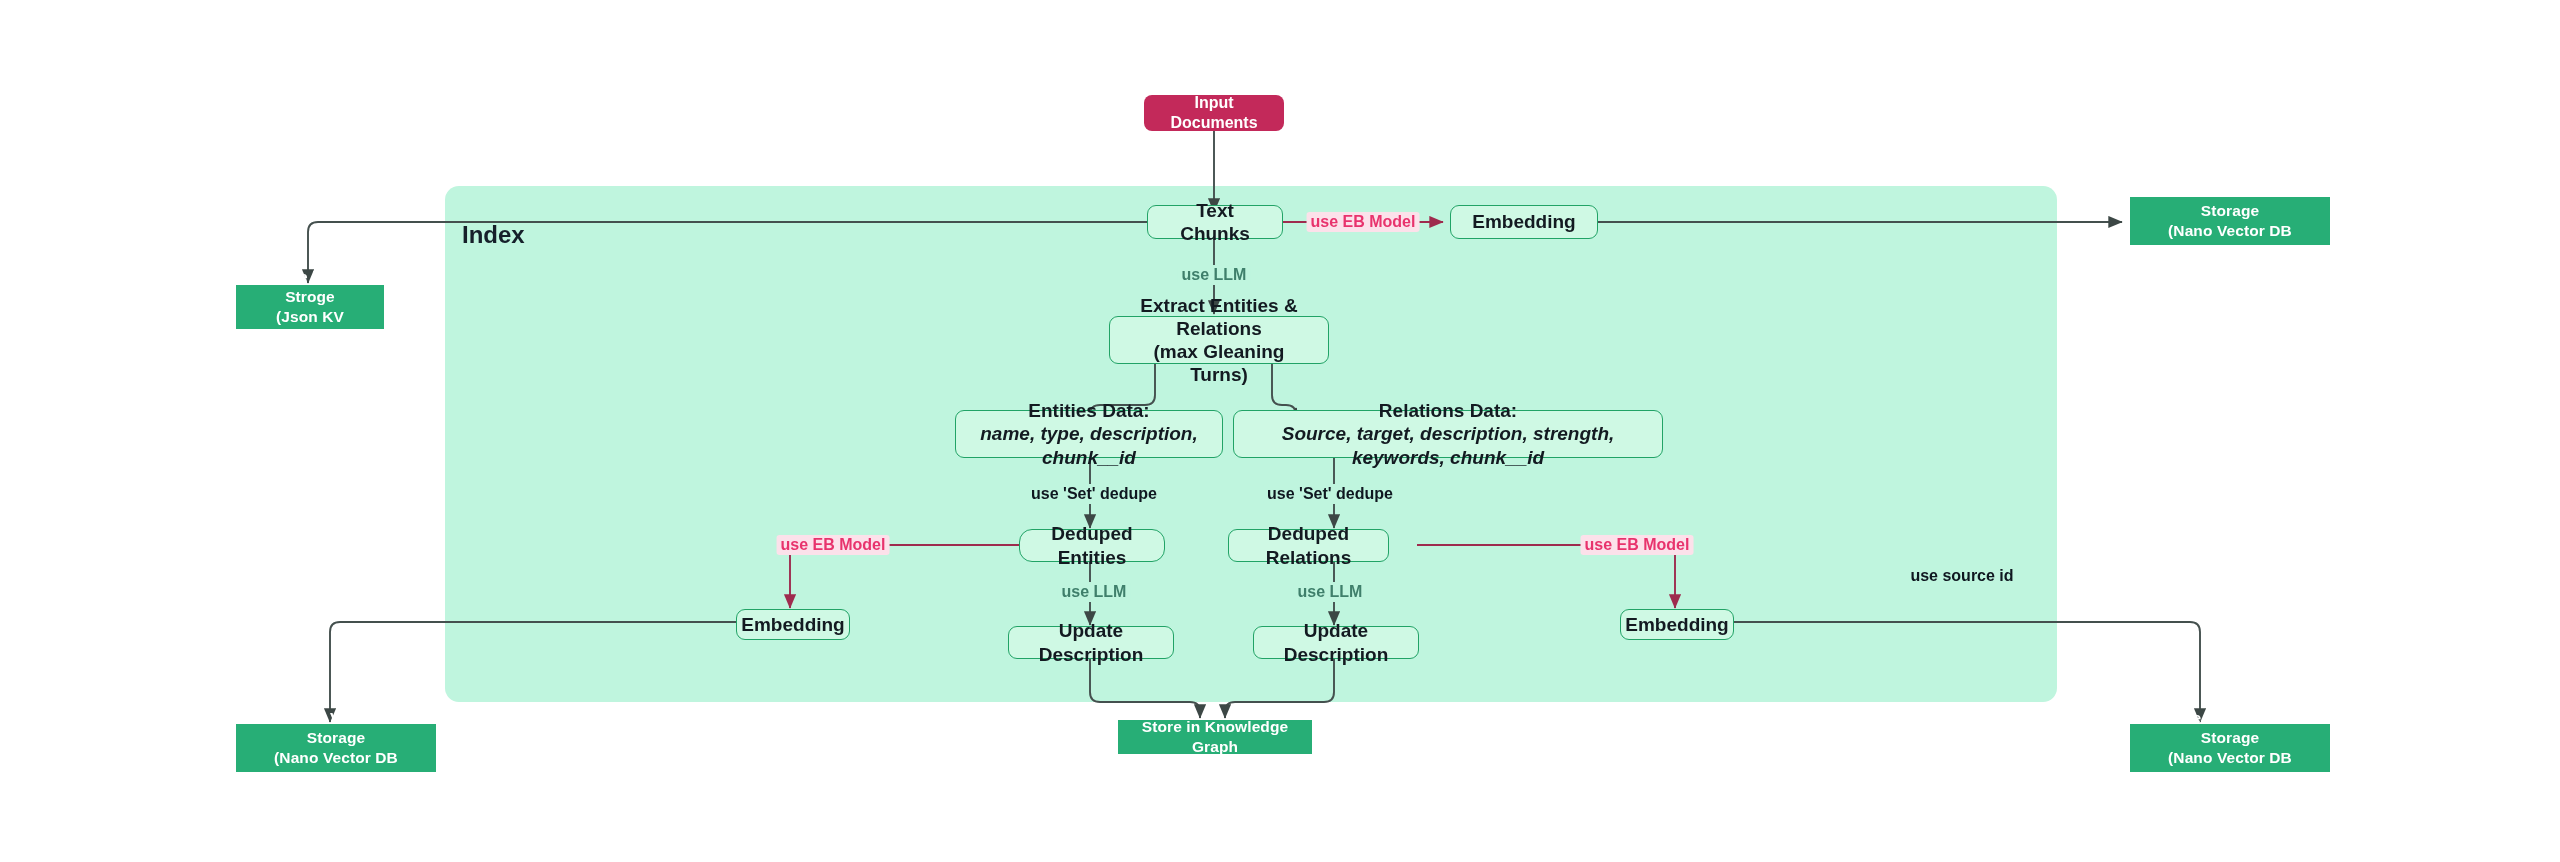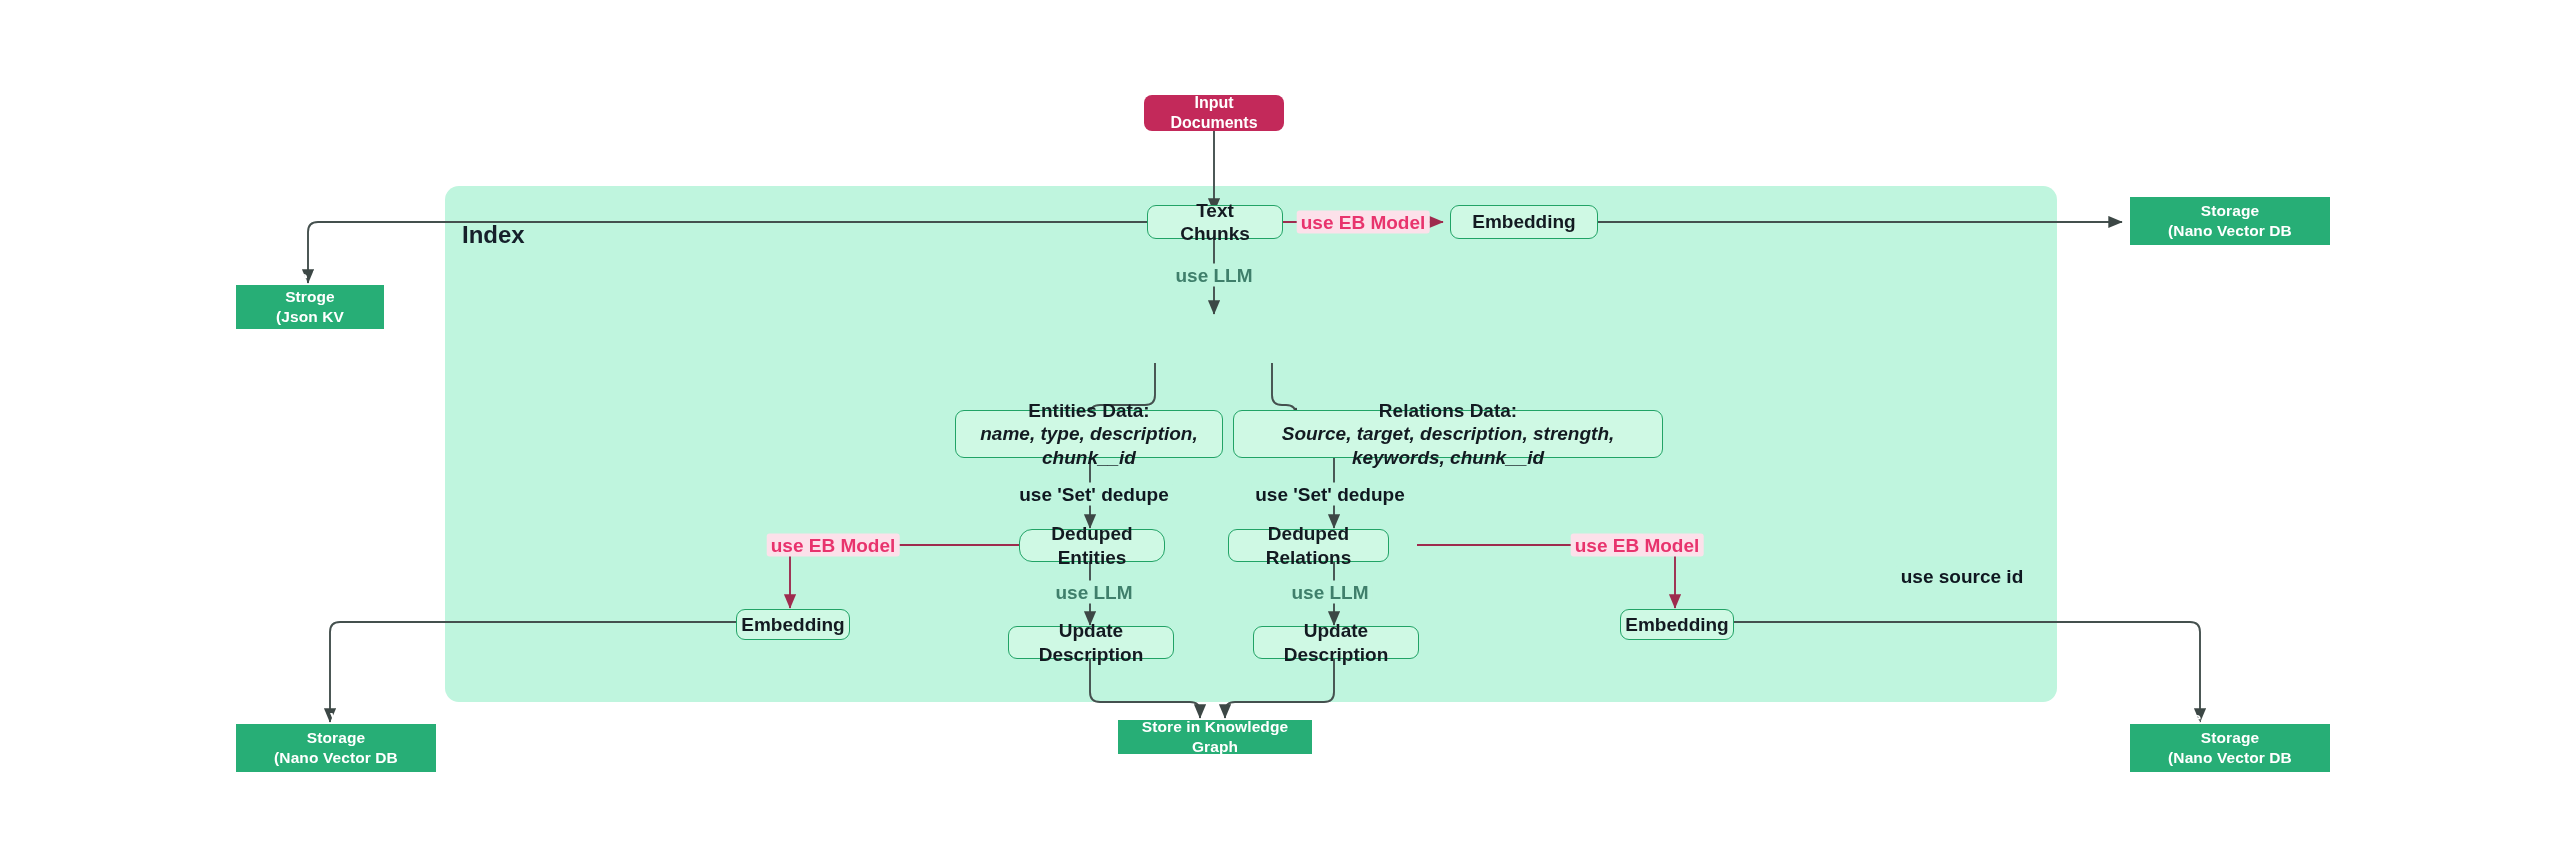--- a/index.html
+++ b/index.html
@@ -24,21 +24,21 @@
   
   .start{background:#C3295A;border:none;border-radius:8px;color:#ffffff;
          font-weight:700;font-size:16px;line-height:1.25;padding:18px 16px;}
 
   
   #subgraph{position:absolute;background:#BFF5DE;border-radius:14px;}
   #subgraph-title{position:absolute;font-size:24px;font-weight:700;color:#16202A;}
 
   
   .elabel{position:absolute;transform:translate(-50%,-50%);white-space:nowrap;
-          font-size:19px;font-weight:700;line-height:1;padding:2px 4px;border-radius:3px;}
+          font-size:16px;font-weight:700;line-height:1;padding:2px 4px;border-radius:3px;}
   .lab-llm{color:#3F7F6B;background:#BFF5DE;}
   .lab-eb{color:#E8336D;background:#FCE1EA;}
   .lab-dark{color:#0F1720;background:#BFF5DE;}
 </style>
 </head>
 <body>
 
 <div id="stage">
 
   <div id="subgraph" style="left:445px;top:186px;width:1612px;height:516px;"></div>
@@ -108,20 +108,24 @@
   <div class="node store" style="left:236px;top:285px;width:148px;height:44px;">
     <span>Store in KV Stroge</span>
     <span>(Json KV Stotage</span>
   </div>
 
   <div class="node store" style="left:2130px;top:197px;width:200px;height:48px;">
     <span>Store in Vector DB Storage</span>
     <span>(Nano Vector DB Storage)</span>
   </div>
 
+  <div class="node proc" style="left:1109px;top:316px;width:220px;height:48px;">
+    <span>Extract Entities &amp; Relations</span>
+    <span>(max Gleaning Turns)</span>
+  </div>
 
   <div class="node proc" style="left:955px;top:410px;width:268px;height:48px;">
     <span>Entities Data:</span>
     <span class="sub">name, type, description, chunk__id</span>
   </div>
 
   <div class="node proc" style="left:1233px;top:410px;width:430px;height:48px;">
     <span>Relations Data:</span>
     <span class="sub">Source, target, description, strength, keywords, chunk__id</span>
   </div>

